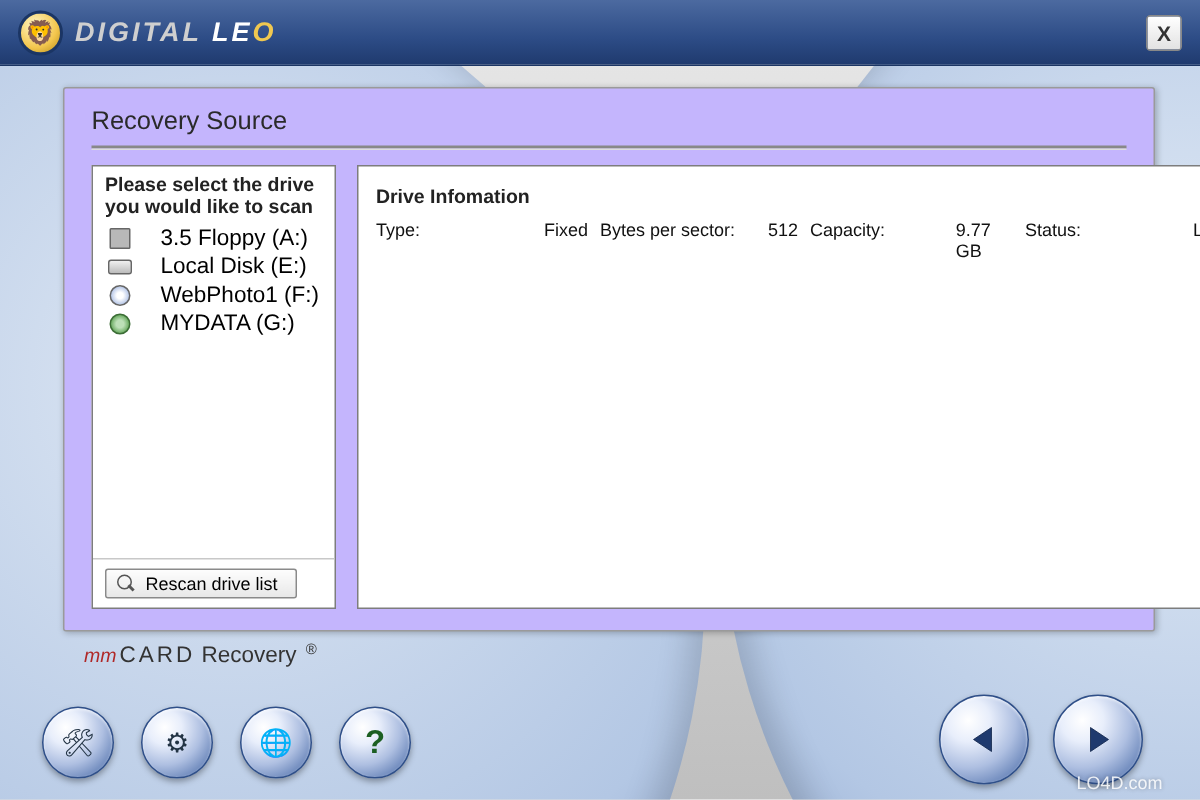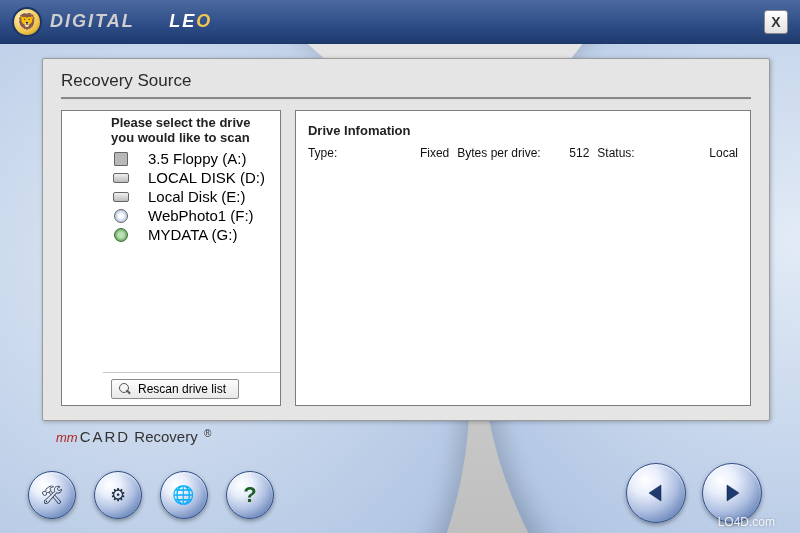--- a/index.html
+++ b/index.html
@@ -61,41 +61,41 @@
   }
   .brand {
     font-family: Arial, sans-serif;
     font-weight: bold;
     font-style: italic;
     letter-spacing: 2px;
     font-size: 18px;
     color: #cfcfcf;
   }
   .brand .dl-gold { color: #f0c850; }
-  .brand .dl-white { color: #ffffff; margin-left: 28px; }
+  .brand .dl-white { color: #ffffff; }
   .close-btn {
     margin-left: auto;
     width: 24px; height: 24px;
     border: 1px solid #888;
     border-radius: 3px;
     background: linear-gradient(#ffffff,#e2e2e2);
     display:flex; align-items:center; justify-content:center;
     cursor:pointer;
     font-weight: bold;
     font-size: 14px;
     color: #333;
   }
 
   .main-panel {
     position: absolute;
     left: 42px;
     right: 30px;
     top: 58px;
     bottom: 112px;
-    background: #e5e5e5;
+    background: #c4b5fd;
     border: 1px solid #9a9a9a;
     border-radius: 2px;
     box-shadow: 1px 1px 4px rgba(0,0,0,.25);
     padding: 12px 18px 14px 18px;
     z-index: 5;
     display: flex;
     flex-direction: column;
   }
   .panel-title {
     font-family: Tahoma, sans-serif;
@@ -115,21 +115,21 @@
     display: flex;
     gap: 14px;
     min-height: 0;
   }
   .drive-box, .info-box {
     border: 1px solid #7d7d7d;
     background: #fff;
     display: flex;
     flex-direction: column;
   }
-  .drive-box { flex: 1.4; position:relative;padding-left:41px; }
+  .drive-box { flex: 1.4; position:relative; }
   .info-box  { flex: 1; padding: 8px 12px; }
 
   .box-header {
     font-size: 13px;
     font-weight: bold;
     color: #222;
     padding: 4px 8px 2px 8px;
   }
   .drive-list {
     flex: 1;
@@ -287,24 +287,20 @@
   <div class="panel-title">Recovery Source</div>
   <hr class="title-rule">
   <div class="panel-content">
 
     <div class="drive-box">
       <div class="box-header">Please select the drive you would like to scan</div>
       <div class="drive-list" id="drive-list">
           <div class="drive-item">
             <span class="iconcell floppy-ico"></span>
             <span>3.5 Floppy (A:)</span>
-          </div>
-          <div class="drive-item">
-            <span class="iconcell disk-ico"></span>
-            <span>LOCAL DISK (D:)</span>
           </div>
           <div class="drive-item">
             <span class="iconcell disk-ico"></span>
             <span>Local Disk (E:)</span>
           </div>
           <div class="drive-item">
             <span class="iconcell cd-ico"></span>
             <span>WebPhoto1 (F:)</span>
           </div>
           <div class="drive-item">
@@ -321,22 +317,26 @@
     </div>
 
     <div class="info-box">
       <div class="box-header" style="padding-left:0">Drive Infomation</div>
       <div class="info-list">
         <div class="info-row">
           <span class="k">Type:</span>
           <span class="v">Fixed</span>
         </div>
         <div class="info-row">
-          <span class="k">Bytes per drive:</span>
+          <span class="k">Bytes per sector:</span>
           <span class="v">512</span>
+        </div>
+        <div class="info-row">
+          <span class="k">Capacity:</span>
+          <span class="v">9.77 GB</span>
         </div>
         <div class="info-row">
           <span class="k">Status:</span>
           <span class="v">Local</span>
         </div>
       </div>
     </div>
 
   </div>
 </div>

